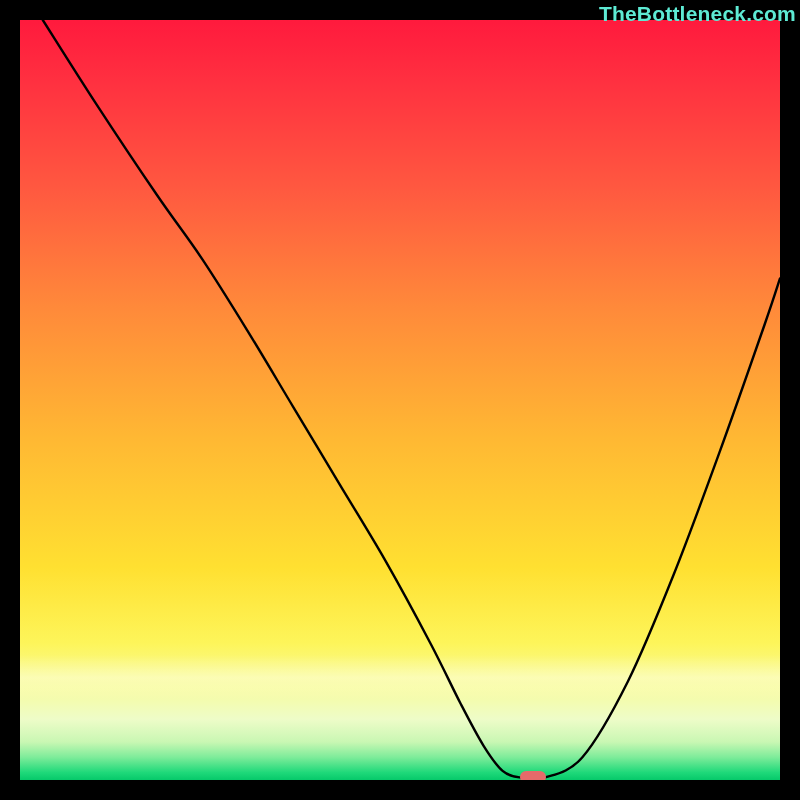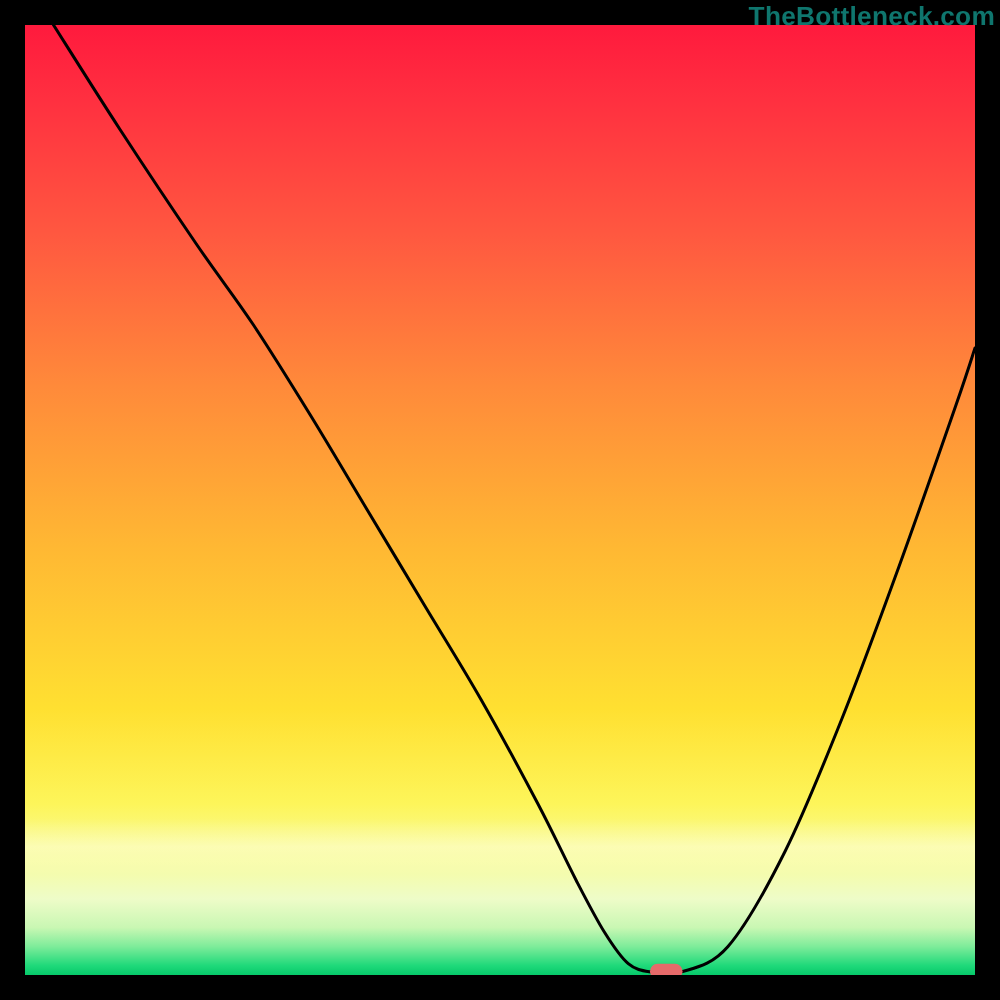--- a/index.html
+++ b/index.html
@@ -65,21 +65,21 @@
       rgba(255,255,225,0.45) 50%,
       rgba(255,255,210,0) 100%);
   }
   .watermark {
     position: absolute;
     top: 2px;
     right: 4px;
     font-family: Arial, Helvetica, sans-serif;
     font-size: 21px;
     font-weight: 600;
-    color: #0f766e;
+    color: #5eead4;
     letter-spacing: 0.2px;
   }
   svg.curve {
     position: absolute;
     left: 0; top: 0;
     width: 760px;
     height: 760px;
   }
   .marker {
     position: absolute;

